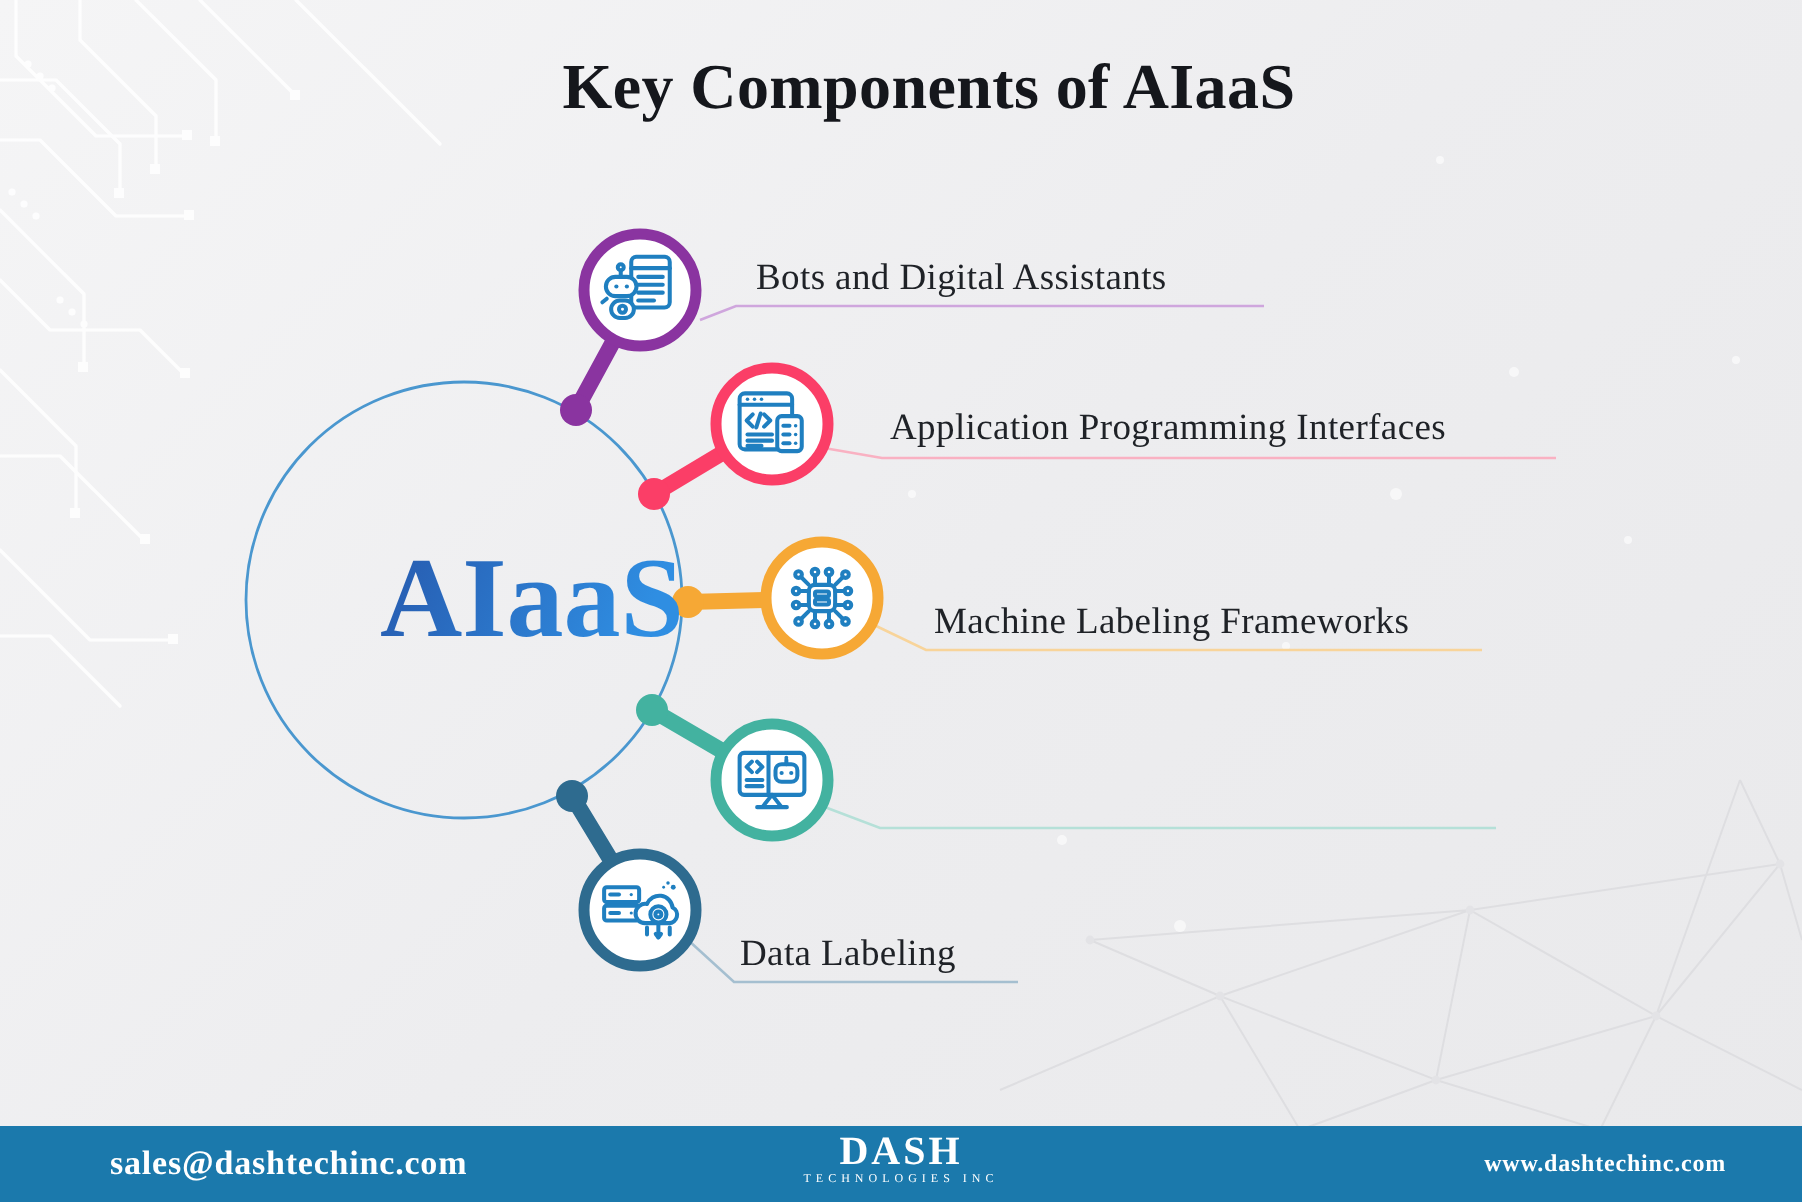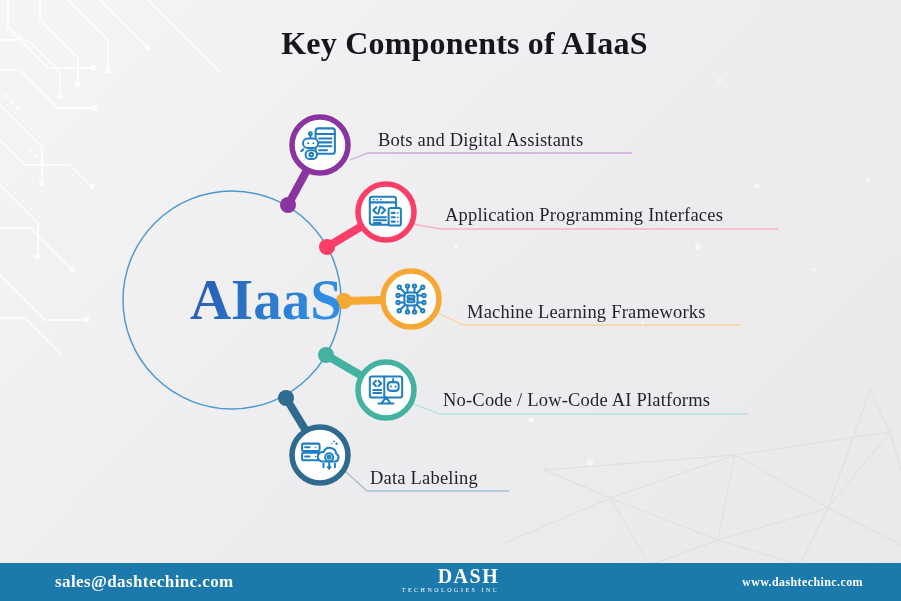--- a/index.html
+++ b/index.html
@@ -38,21 +38,21 @@
   .icon-3{left:365px;top:369px}
   .icon-4{left:299px;top:434px}
   .icon g{stroke:currentColor;stroke-width:2.3;fill:none;stroke-linecap:round;stroke-linejoin:round;}
   .footer{
     position:absolute;left:0;top:563px;width:901px;height:38px;background:#1b79ac;color:#fff;
   }
   .footer-email{position:absolute;left:55px;top:50%;transform:translateY(-50%);
     font-size:17px;font-weight:700;letter-spacing:.4px;}
   .footer-site{position:absolute;right:38px;top:50%;transform:translateY(-50%);
     font-size:12px;font-weight:700;letter-spacing:.4px;}
-  .logo{position:absolute;left:50%;transform:translateX(-50%);top:4px;text-align:right;}
+  .logo{position:absolute;left:50%;transform:translateX(-50%);top:4px;text-align:center;}
   .logo-name{font-size:20px;font-weight:700;letter-spacing:1.5px;line-height:19px;}
   .logo-tagline{font-size:6px;letter-spacing:2.5px;margin-top:1px;}
 </style>
 </head>
 <body>
 
 <div class="canvas">
 
   <svg class="overlay" width="901" height="601" aria-hidden="true">
 
@@ -258,22 +258,21 @@
       <path d="M28 34 v4 M34.5 32.5 v7 M41 34 v4"></path>
       <path d="M33 37.7 l1.5 2 1.5 -2"></path>
       <circle cx="40" cy="8.5" r="1" fill="currentColor" stroke="none"></circle>
       <circle cx="43" cy="11" r="1.4" fill="currentColor" stroke="none"></circle>
       <circle cx="37.5" cy="11" r="0.8" fill="currentColor" stroke="none"></circle>
     </g>
   </svg>
 
   <div class="comp-label label-1">Application Programming Interfaces</div>
   <div class="comp-label label-0">Bots and Digital Assistants</div>
-  <div class="comp-label label-2">Machine Learning Frameworks</div>
-  <div class="comp-label label-3">No-Code / Low-Code AI Platforms</div>
+  <div class="comp-label label-2">Machine Labeling Frameworks</div>
   <div class="comp-label label-4">Data Labeling</div>
 
   <div class="footer">
     <div class="footer-email">sales@dashtechinc.com</div>
     <div class="logo">
       <div class="logo-name">DASH</div>
       <div class="logo-tagline">TECHNOLOGIES INC</div>
     </div>
     <div class="footer-site">www.dashtechinc.com</div>
   </div>

